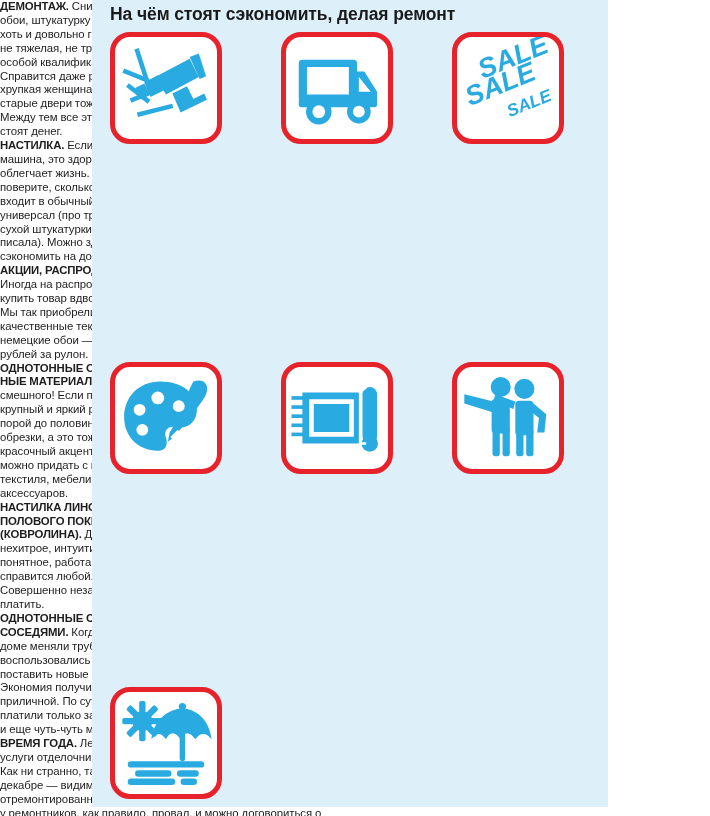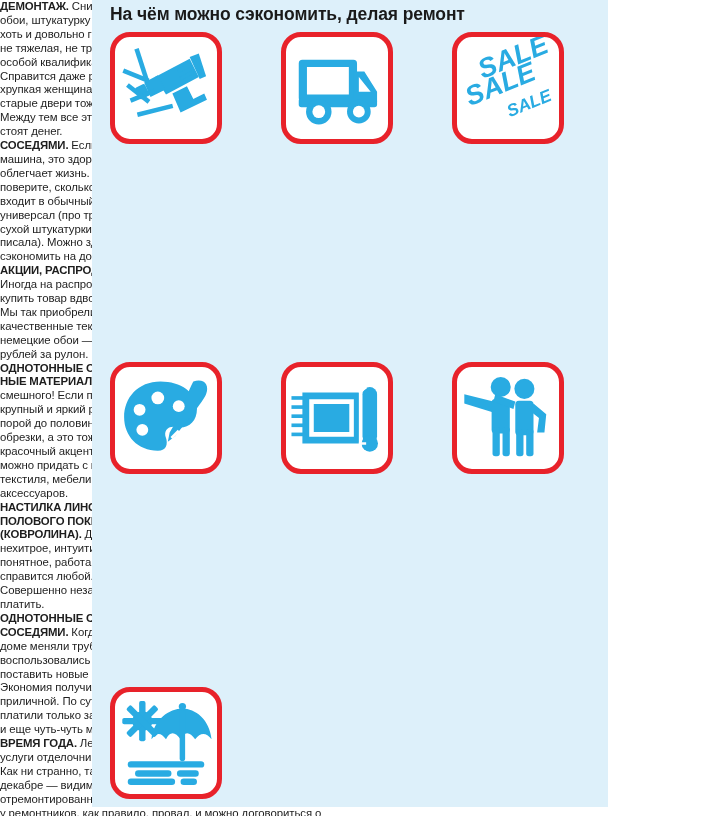--- a/index.html
+++ b/index.html
@@ -96,21 +96,21 @@
   .txt2 { top: 490px; }
   .txt3 { top: 689px; }
 </style>
 </head>
 <body>
 
 <div id="page">
 
   <div id="panel"></div>
 
-  <div id="title">На чём можно сэкономить, делая ремонт</div>
+  <div id="title">На чём стоят сэкономить, делая ремонт</div>
 
   <div class="card col1 row1">
     <div class="icon-box">
       <svg viewBox="0 0 112 112" xmlns="http://www.w3.org/2000/svg">
         <g fill="#29ABE2">
 
           <path d="M44 44 L82 24 L92 44 L56 63 Z"></path>
           <path d="M82 22 L92 18 L100 43 L93 46 Z"></path>
 
           <path d="M32 50 L47 42 L55 58 L39 66 Z"></path>
@@ -162,21 +162,21 @@
         </g>
       </svg>
     </div>
   </div>
 
   <div class="body-text txt-w col1 txt1">
     <b>ДЕМОНТАЖ.</b><span> Снимать старые обои, штукатур­ку — работа хоть и довольно грязная, но не тяжелая, не требующая особой квалификации. Справится даже ребенок или хрупкая женщина. Вынести старые двери тоже несложно. Между тем все эти работы стоят денег.</span>
   </div>
 
   <div class="body-text txt-w col2 txt1">
-    <b>СОСЕДЯМИ.</b><span> Если есть машина, это здорово облегчает жизнь. Вы не поверите, сколько всего входит в обычный легковой универсал (про три центнера сухой штукатурки я уже писала). Можно здорово сэкономить на доставке.</span>
+    <b>НАСТИЛКА.</b><span> Если есть машина, это здорово облегчает жизнь. Вы не поверите, сколько всего входит в обычный легковой универсал (про три центнера сухой штукатурки я уже писала). Можно здорово сэкономить на доставке.</span>
   </div>
 
   <div class="body-text txt-w col3 txt1">
     <b>АКЦИИ, РАСПРОДАЖИ.</b><span> Иногда на распродаже можно купить товар вдвое дешевле. Мы так приобрели очень качественные текстильные немецкие обои — по 600 рублей за рулон.</span>
   </div>
 
   <div class="card col1 row2">
     <div class="icon-box">
       <svg viewBox="0 0 112 112" xmlns="http://www.w3.org/2000/svg">
         <g fill="#29ABE2">

